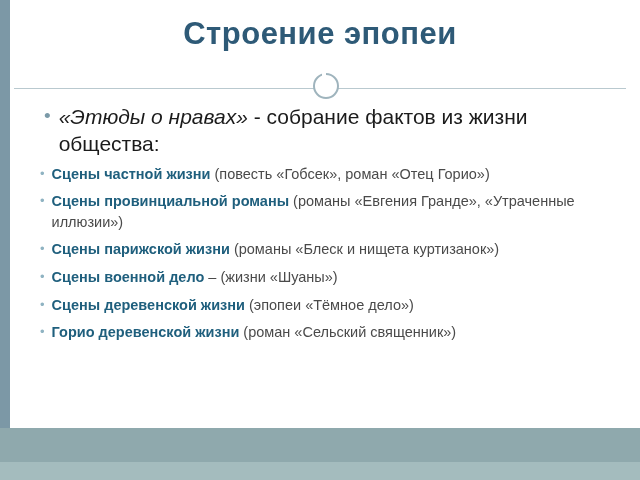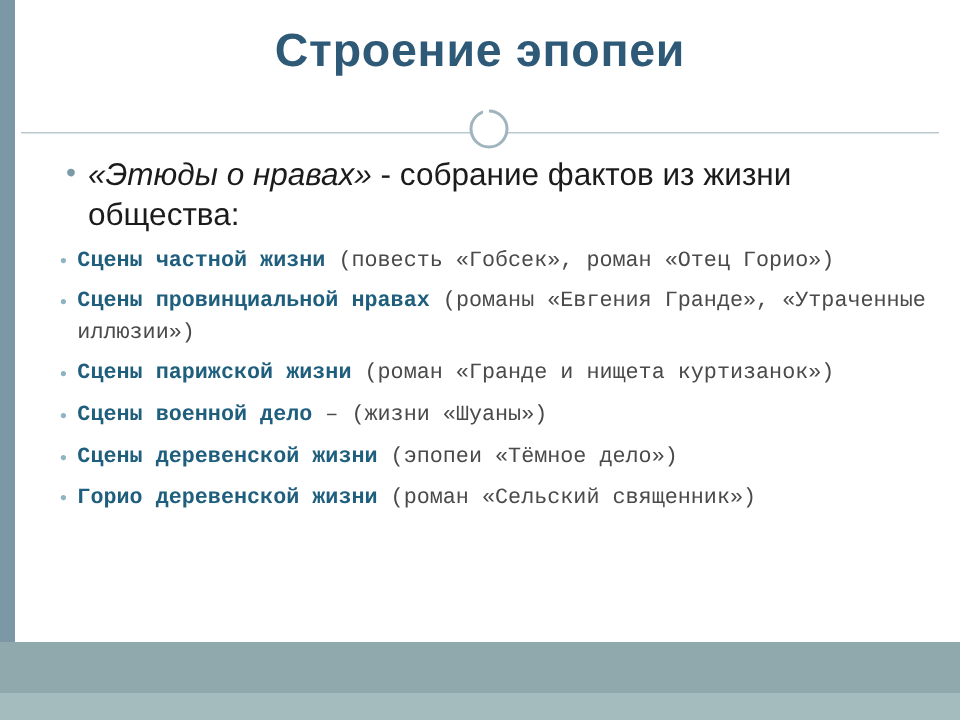--- a/index.html
+++ b/index.html
@@ -139,21 +139,20 @@
   }
   .sub-bullet {
     flex: 0 0 auto;
     color: #8fb3c2;
     font-size: 13px;
     line-height: 1.5;
     margin: 0 7px 0 14px;
   }
   .sub-text {
     flex: 1 1 auto;
-    font-family: Liberation Mono, monospace;
   }
   .sub-text b {
     color: #1f5f7d;
     font-weight: bold;
   }
   .sub-text span.normal {
     color: #4a4a4a;
     font-weight: normal;
   }
 </style>
@@ -178,25 +177,25 @@
       <span class="lead-text"><span class="em">«Этюды о нравах»</span><span> - собрание фактов из жизни общества:</span></span>
     </div>
 
     <ul class="sublist">
       <li>
         <span class="sub-bullet">•</span>
         <span class="sub-text"><b>Сцены частной жизни</b><span class="normal"> (повесть «Гобсек», роман «Отец Горио»)</span></span>
       </li>
       <li>
         <span class="sub-bullet">•</span>
-        <span class="sub-text"><b>Сцены провинциальной нравах</b><span class="normal"> (романы  «Евгения Гранде»,  «Утраченные иллюзии»)</span></span>
-      </li>
-      <li>
-        <span class="sub-bullet">•</span>
-        <span class="sub-text"><b>Сцены парижской жизни</b><span class="normal"> (роман «Гранде и нищета куртизанок»)</span></span>
+        <span class="sub-text"><b>Сцены провинциальной романы</b><span class="normal"> (романы  «Евгения Гранде»,  «Утраченные иллюзии»)</span></span>
+      </li>
+      <li>
+        <span class="sub-bullet">•</span>
+        <span class="sub-text"><b>Сцены парижской жизни</b><span class="normal"> (романы «Блеск и нищета куртизанок»)</span></span>
       </li>
       <li>
         <span class="sub-bullet">•</span>
         <span class="sub-text"><b>Сцены военной дело</b><span class="normal"> – (жизни «Шуаны»)</span></span>
       </li>
       <li>
         <span class="sub-bullet">•</span>
         <span class="sub-text"><b>Сцены деревенской жизни</b><span class="normal"> (эпопеи «Тёмное дело»)</span></span>
       </li>
       <li>

